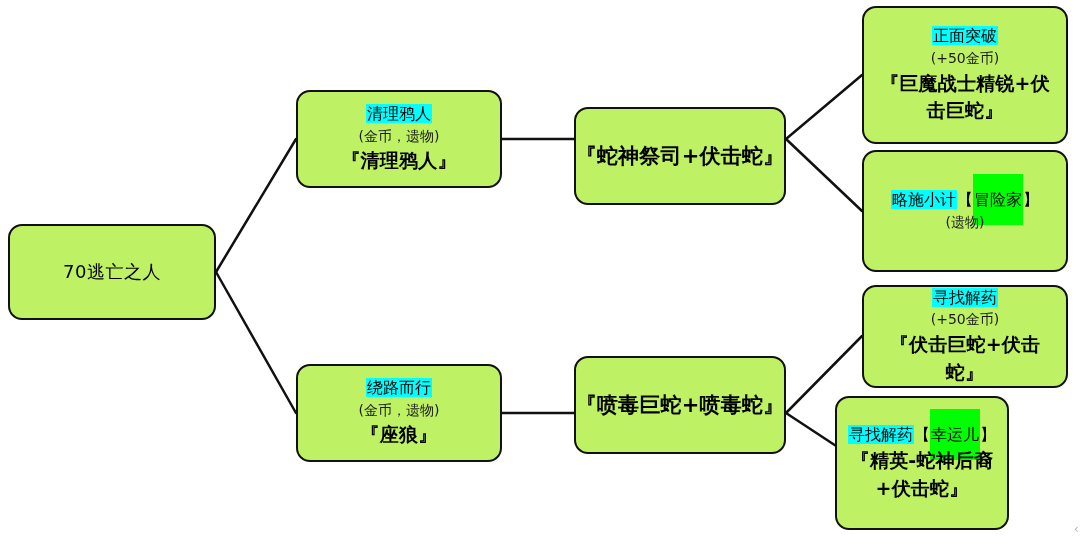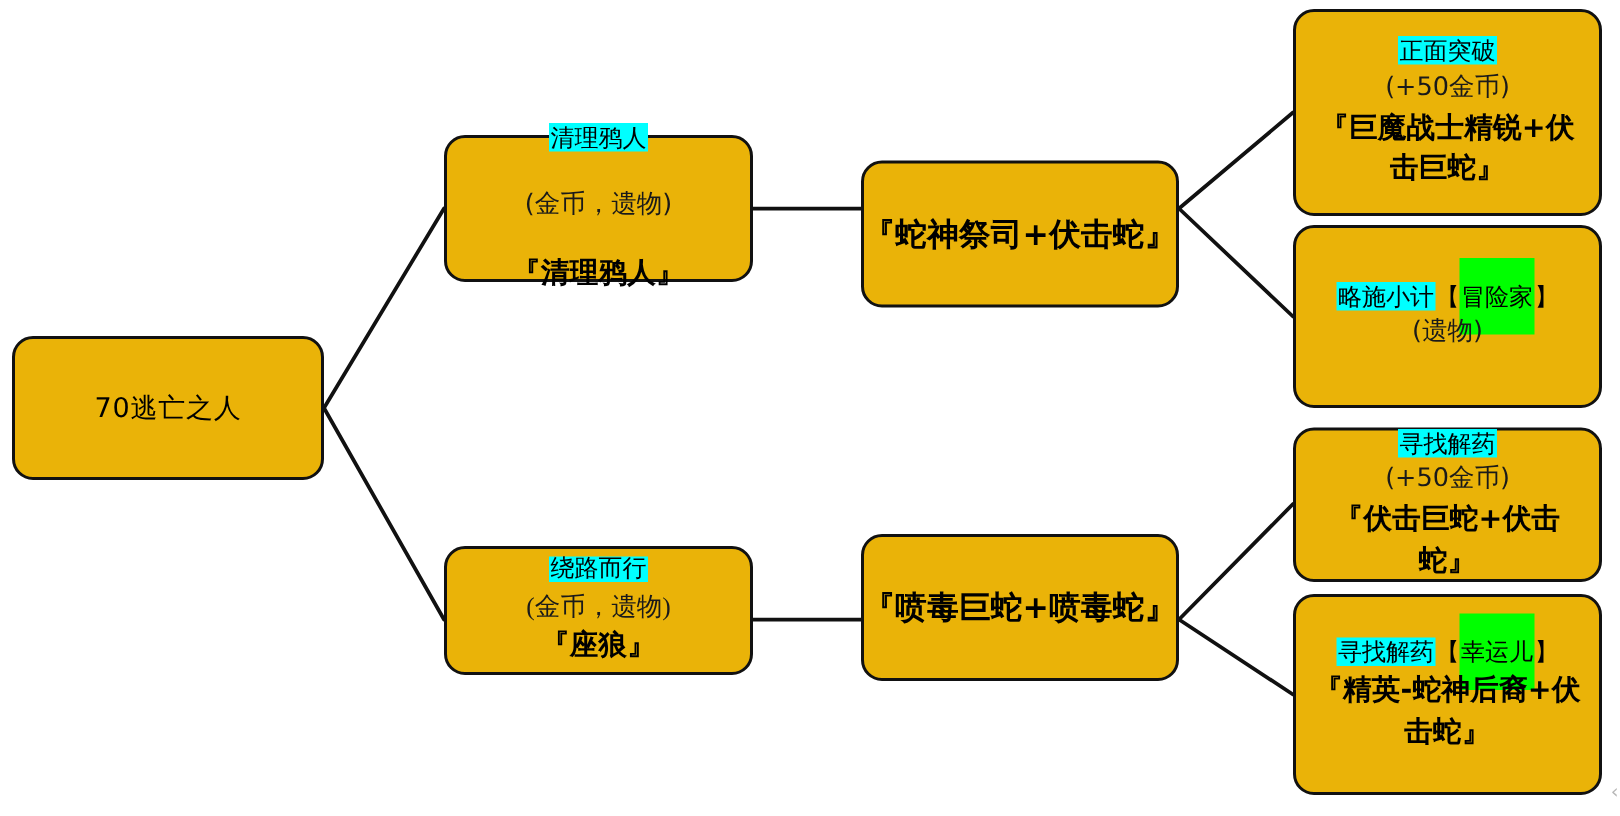--- a/index.html
+++ b/index.html
@@ -26,21 +26,21 @@
     position: absolute;
     left: 0;
     top: 0;
     width: 1080px;
     height: 544px;
     pointer-events: none;
   }
   .node {
     position: absolute;
     box-sizing: border-box;
-    background: #eab308;
+    background: #bef264;
     border: 2.5px solid #111111;
     border-radius: 14px;
     display: flex;
     flex-direction: column;
     align-items: center;
     justify-content: center;
     text-align: center;
     padding: 4px 8px;
     z-index: 2;
   }
@@ -53,21 +53,21 @@
   }
   .hl-cyan {
     background: #00ffff;
     padding: 0 1px;
   }
   .hl-green {
     background: #00ff00;
     padding: 16px 1px;
   }
   .line-reward {
-    font-size: 17px;
+    font-size: 14px;
     line-height: 1.4;
     font-weight: 400;
     color: #1a1a1a;
     white-space: nowrap;
     margin-bottom: 1px;
   }
   .line-main {
     font-size: 19px;
     line-height: 1.45;
     font-weight: bold;
@@ -81,28 +81,28 @@
     font-weight: 400;
     letter-spacing: 0.5px;
   }
   .mid-label {
     font-size: 21px;
     font-weight: bold;
     white-space: nowrap;
     letter-spacing: 0.2px;
   }
   #node-root      { left: 8px;   top: 224px; width: 208px; height: 96px; }
-  #node-a1        { left: 296px; top: 90px;  width: 206px; height: 98px; gap: 20px; }
-  #node-a2        { left: 296px; top: 364px; width: 206px; height: 86px; font-family: Liberation Serif, serif; }
+  #node-a1        { left: 296px; top: 90px;  width: 206px; height: 98px; }
+  #node-a2        { left: 296px; top: 364px; width: 206px; height: 98px; }
   #node-b1        { left: 574px; top: 90px;  width: 212px; height: 98px; margin-top: 17px; }
   #node-b2        { left: 574px; top: 356px; width: 212px; height: 98px; }
   #node-c1        { left: 862px; top: 6px;   width: 206px; height: 138px; }
   #node-c2        { left: 862px; top: 150px; width: 206px; height: 122px; }
   #node-c3        { left: 862px; top: 285px; width: 206px; height: 103px; }
-  #node-c4        { left: 862px; top: 396px; width: 206px; height: 134px; }
+  #node-c4        { left: 835px; top: 396px; width: 174px; height: 134px; }
   .corner-arrow {
     position: absolute;
     right: 1px;
     bottom: 8px;
     font-size: 13px;
     color: #b8b8b8;
     z-index: 1;
   }
 </style>
 </head>

